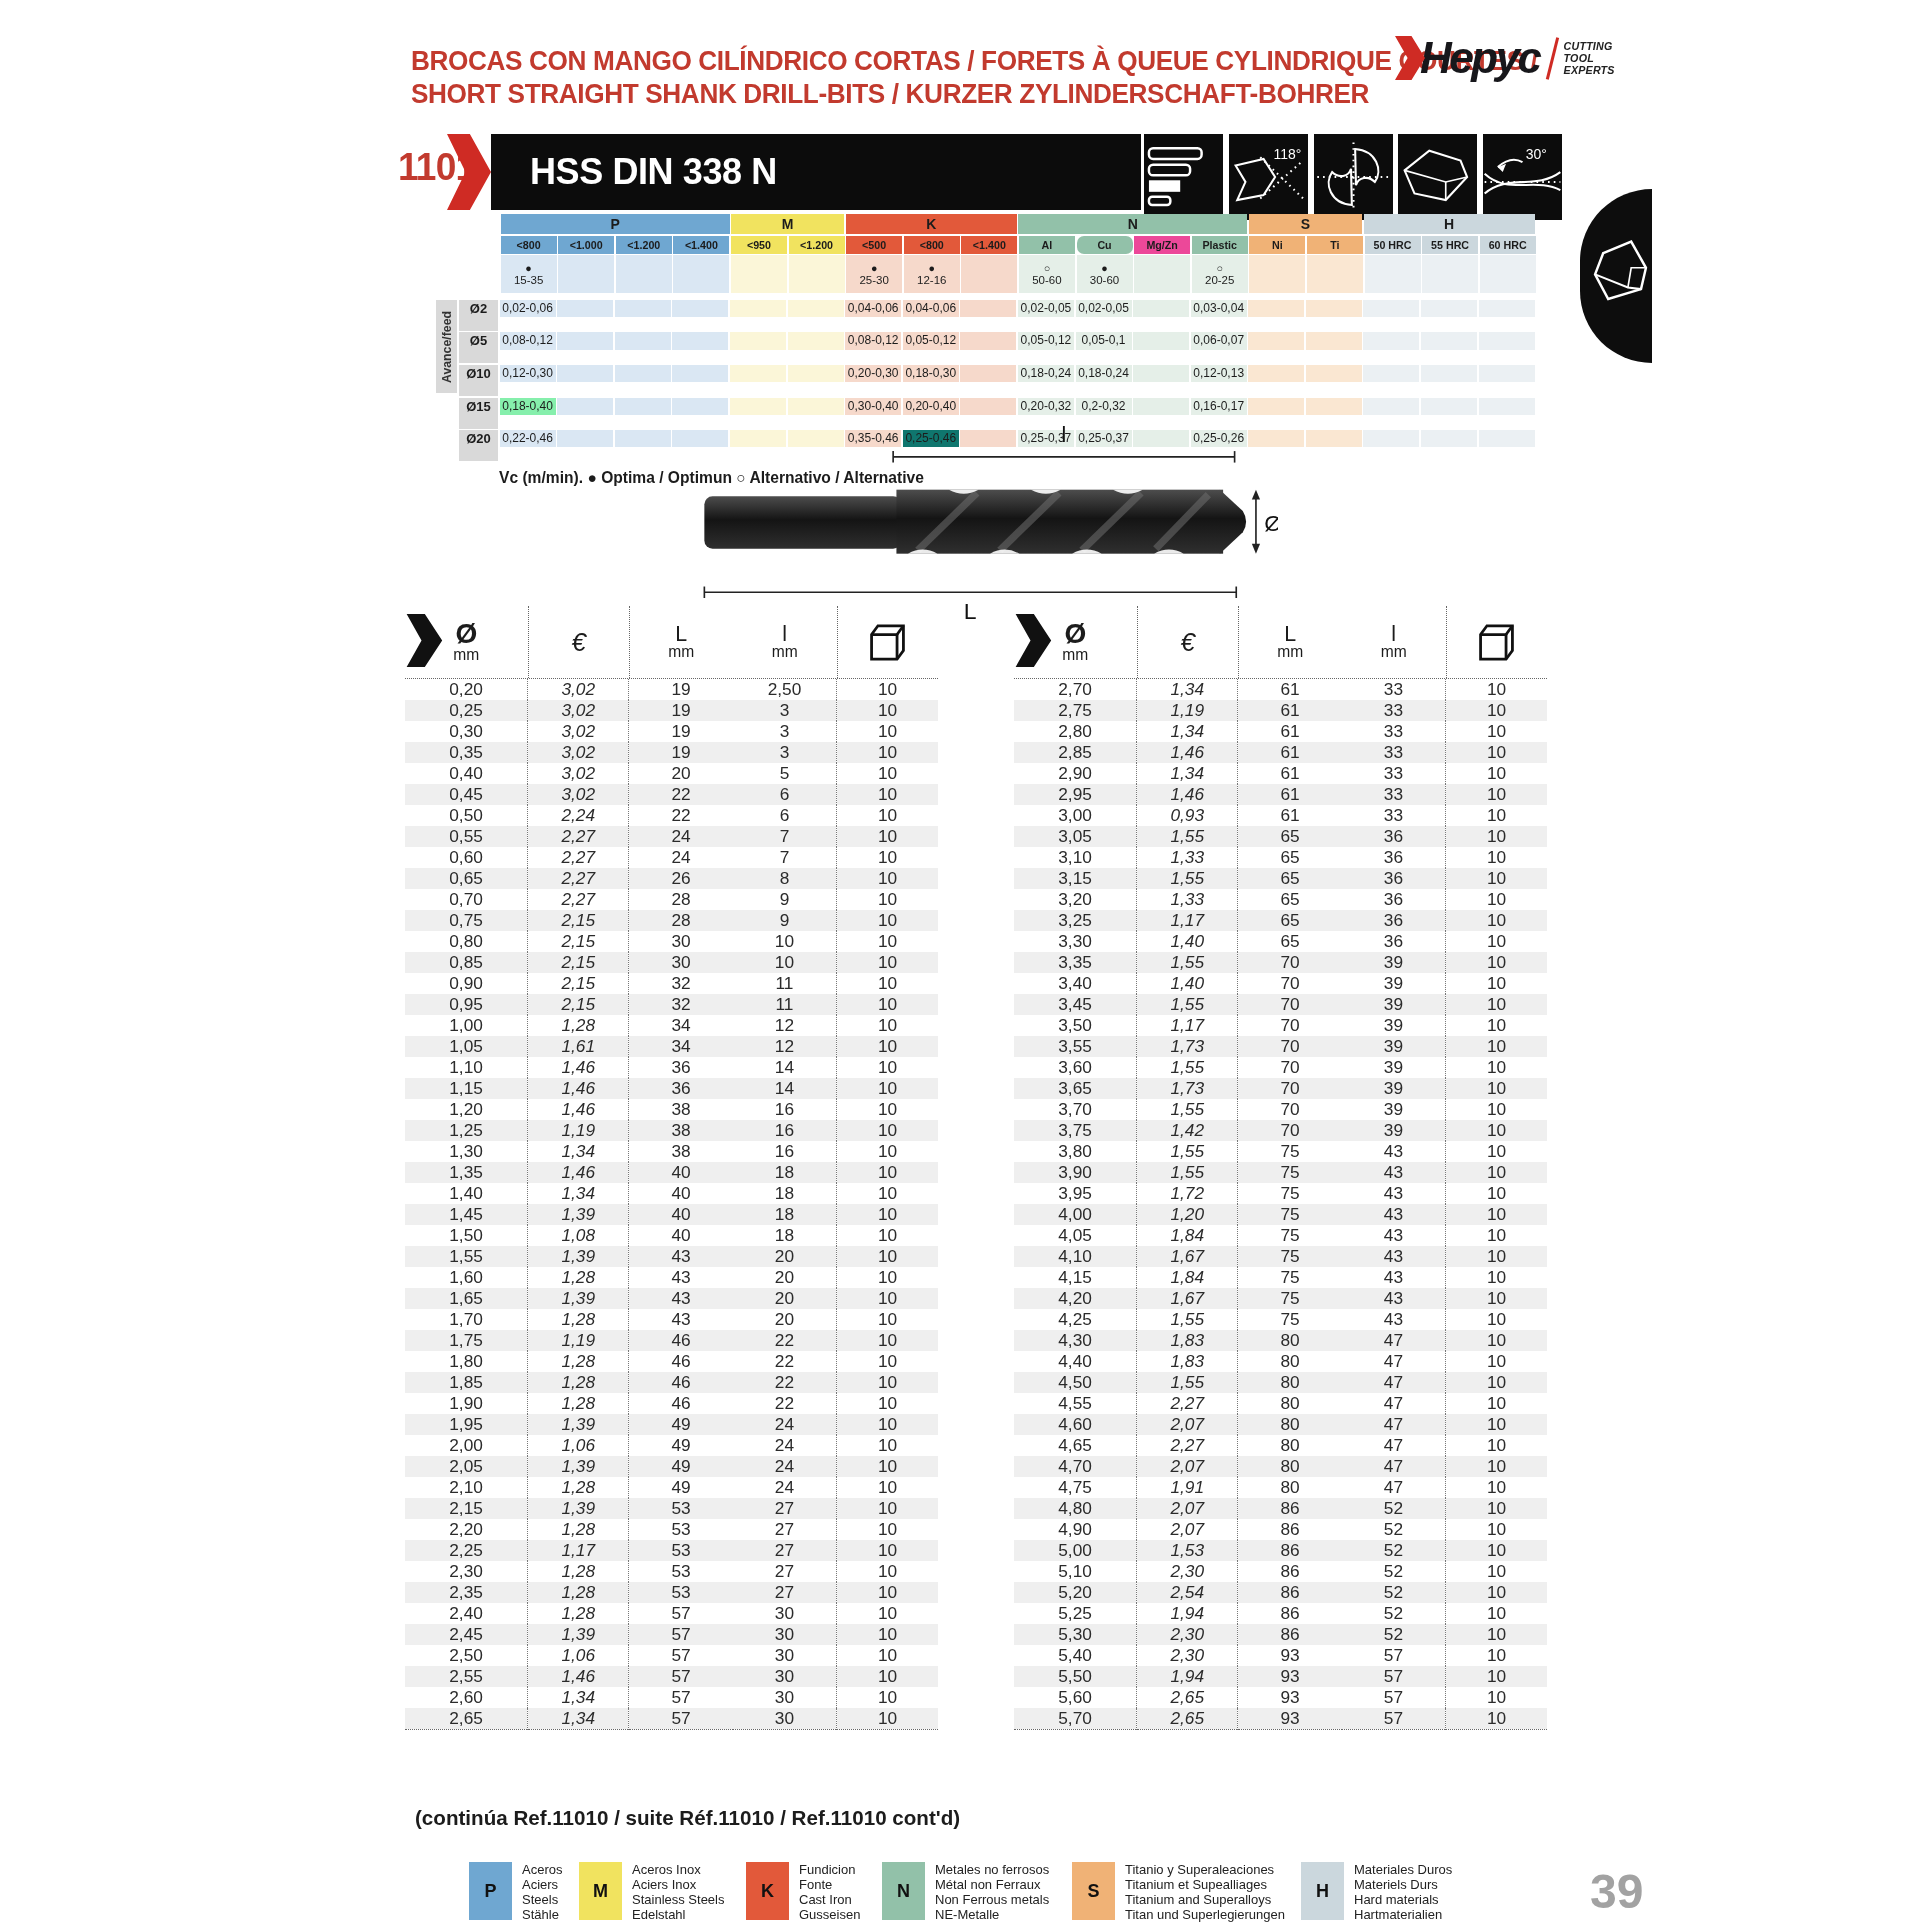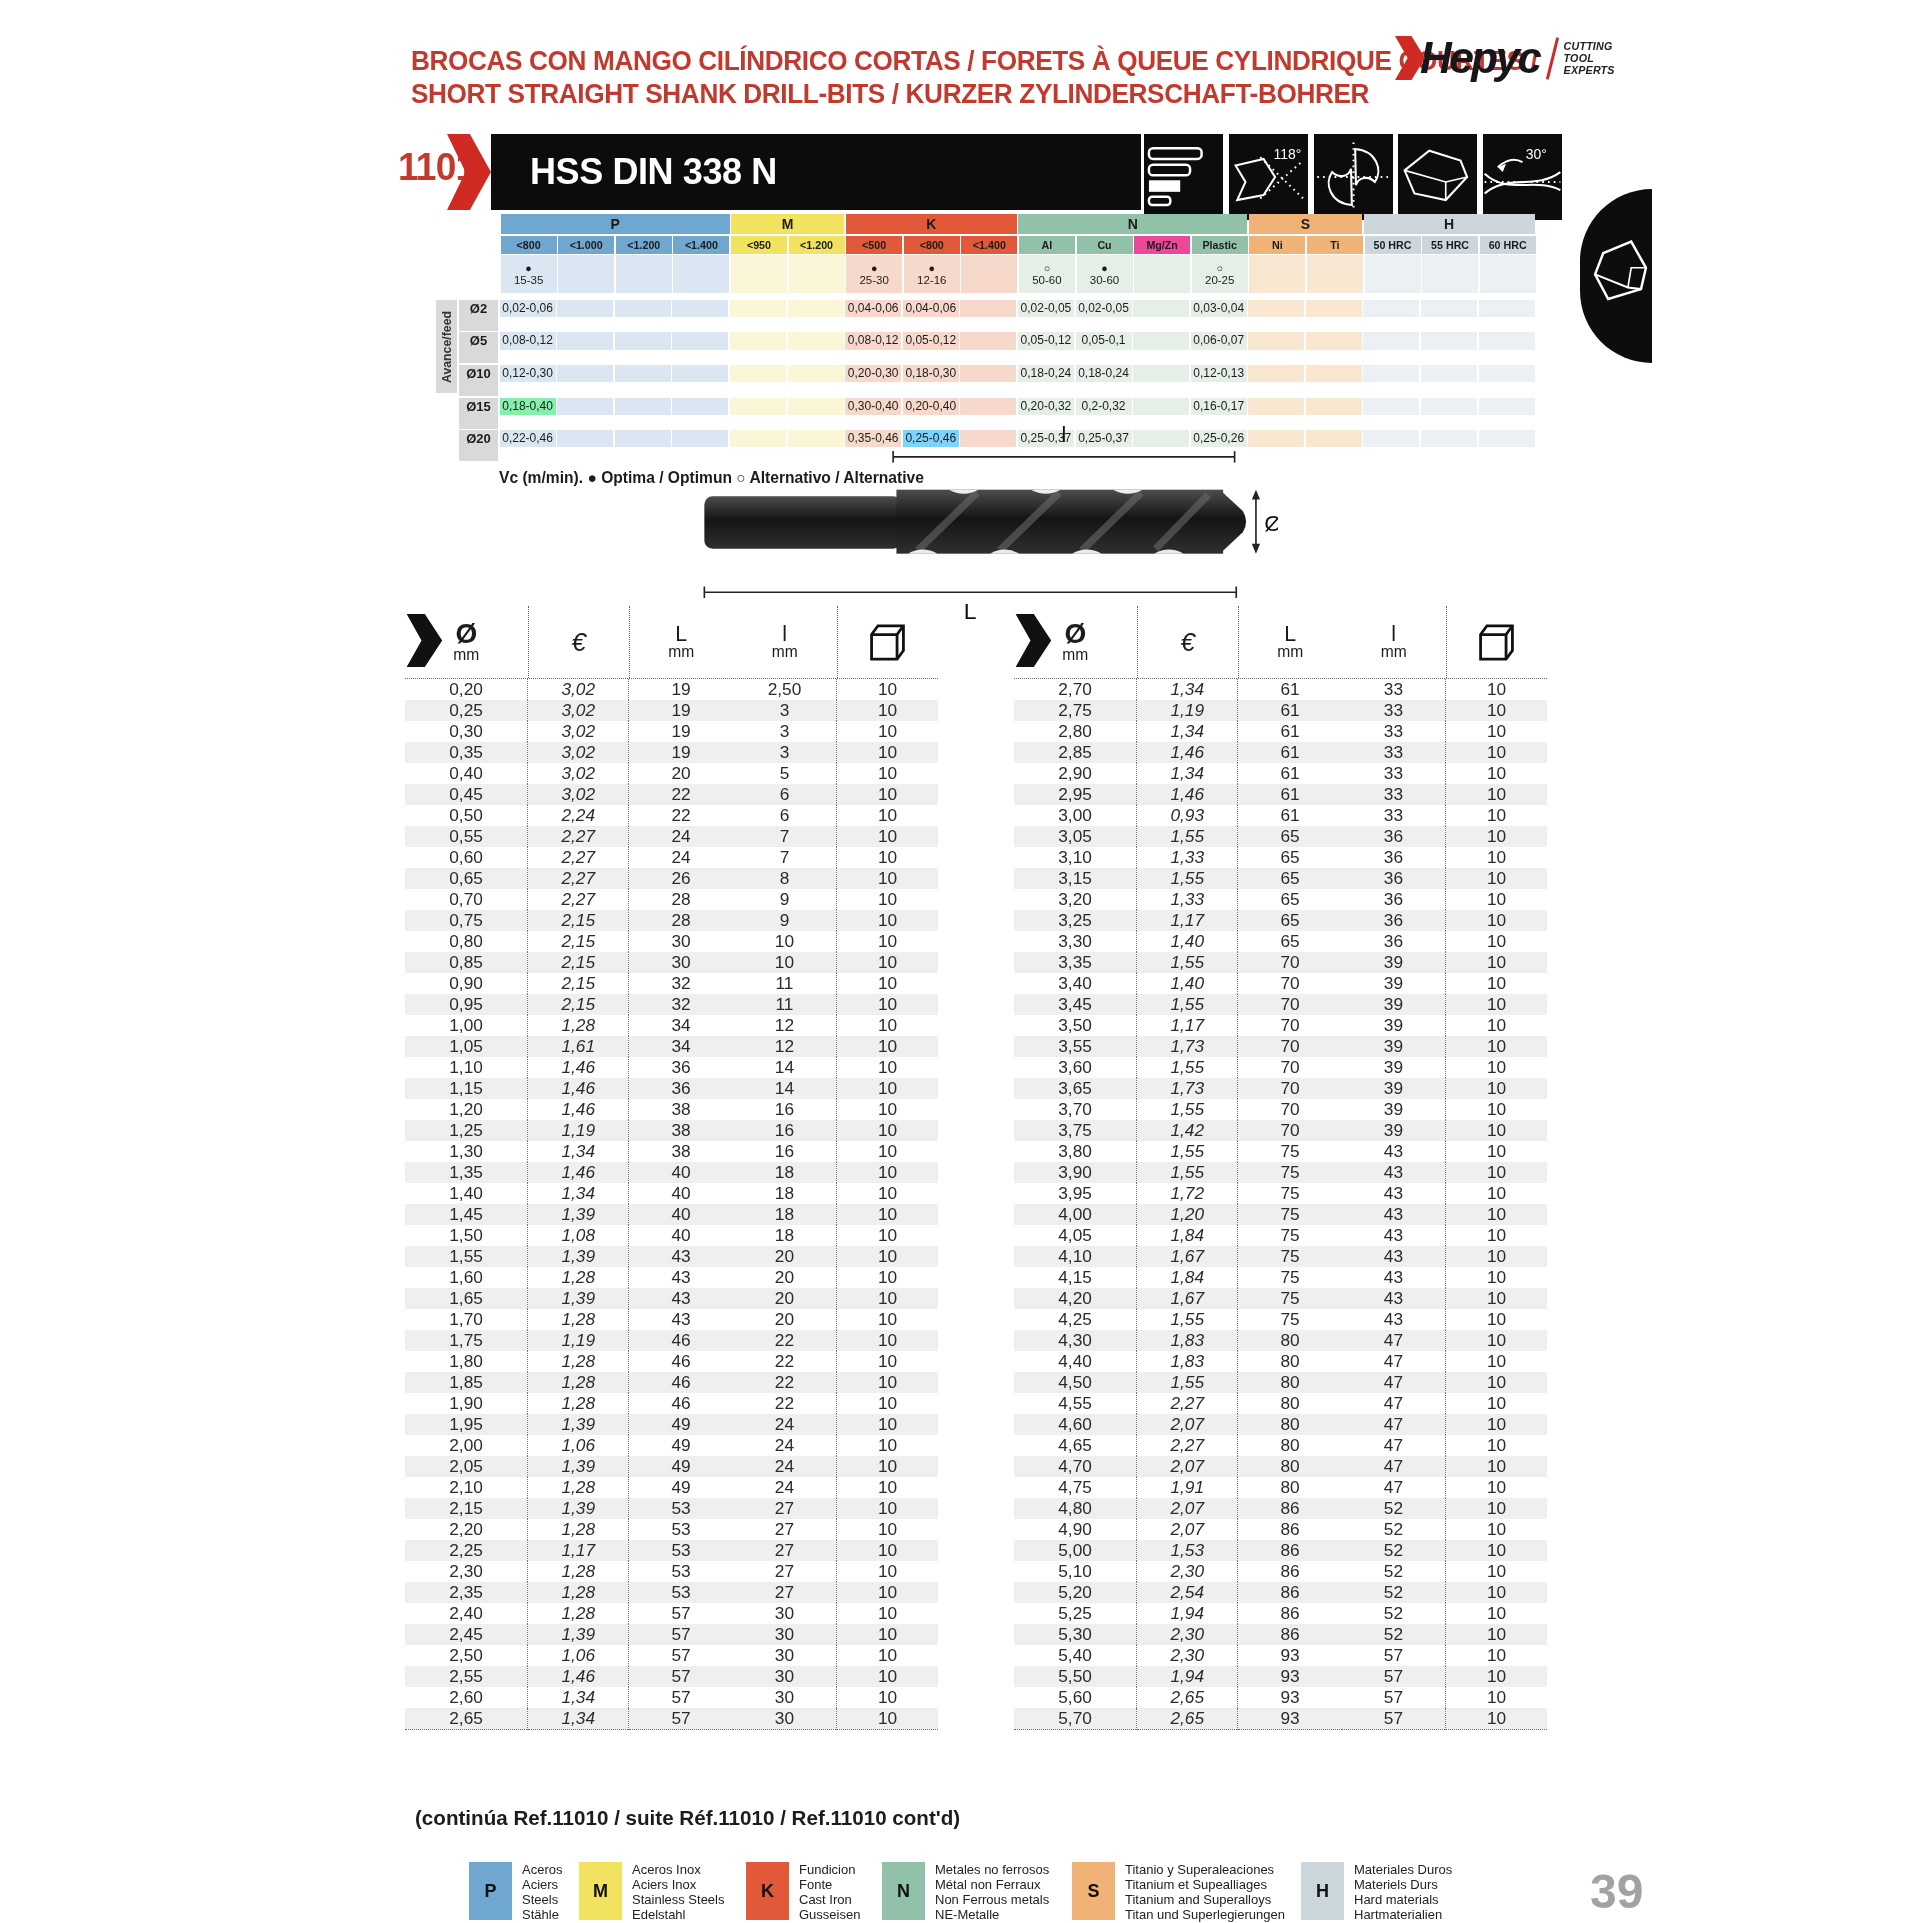--- a/index.html
+++ b/index.html
@@ -168,21 +168,21 @@
         <div class="ct-sub" style="background: rgb(111, 167, 209);">&lt;800</div>
         <div class="ct-sub" style="background: rgb(111, 167, 209);">&lt;1.000</div>
         <div class="ct-sub" style="background: rgb(111, 167, 209);">&lt;1.200</div>
         <div class="ct-sub" style="background: rgb(111, 167, 209);">&lt;1.400</div>
         <div class="ct-sub" style="background: rgb(241, 227, 95);">&lt;950</div>
         <div class="ct-sub" style="background: rgb(241, 227, 95);">&lt;1.200</div>
         <div class="ct-sub" style="background: rgb(226, 89, 58);">&lt;500</div>
         <div class="ct-sub" style="background: rgb(226, 89, 58);">&lt;800</div>
         <div class="ct-sub" style="background: rgb(226, 89, 58);">&lt;1.400</div>
         <div class="ct-sub" style="background: rgb(146, 193, 169);">Al</div>
-        <div class="ct-sub" style="background: rgb(146, 193, 169);">Cu</div>
+        <div class="ct-sub" style="background: rgb(146, 193, 169); border-radius: 7px;">Cu</div>
         <div class="ct-sub" style="background: #ec4899;">Mg/Zn</div>
         <div class="ct-sub" style="background: rgb(146, 193, 169);">Plastic</div>
         <div class="ct-sub" style="background: rgb(240, 178, 118);">Ni</div>
         <div class="ct-sub" style="background: rgb(240, 178, 118);">Ti</div>
         <div class="ct-sub" style="background: rgb(203, 215, 221);">50 HRC</div>
         <div class="ct-sub" style="background: rgb(203, 215, 221);">55 HRC</div>
         <div class="ct-sub" style="background: rgb(203, 215, 221);">60 HRC</div>
       </div>
       <div class="ct-row">
         <div class="ct-spacer"></div>
@@ -315,21 +315,21 @@
       <div class="ct-row">
         <div class="ct-pad"></div>
         <div class="ct-label">Ø20</div>
         <div class="ct-cell" style="background: rgb(218, 231, 243);">0,22-0,46</div>
         <div class="ct-cell" style="background: rgb(218, 231, 243);"></div>
         <div class="ct-cell" style="background: rgb(218, 231, 243);"></div>
         <div class="ct-cell" style="background: rgb(218, 231, 243);"></div>
         <div class="ct-cell" style="background: rgb(251, 246, 216);"></div>
         <div class="ct-cell" style="background: rgb(251, 246, 216);"></div>
         <div class="ct-cell" style="background: rgb(246, 217, 203);">0,35-0,46</div>
-        <div class="ct-cell" style="background: #7dd3fc;">0,25-0,46</div>
+        <div class="ct-cell" style="background: #0f766e;">0,25-0,46</div>
         <div class="ct-cell" style="background: rgb(246, 217, 203);"></div>
         <div class="ct-cell" style="background: rgb(229, 239, 232);">0,25-0,37</div>
         <div class="ct-cell" style="background: rgb(229, 239, 232);">0,25-0,37</div>
         <div class="ct-cell" style="background: rgb(229, 239, 232);"></div>
         <div class="ct-cell" style="background: rgb(229, 239, 232);">0,25-0,26</div>
         <div class="ct-cell" style="background: rgb(250, 231, 210);"></div>
         <div class="ct-cell" style="background: rgb(250, 231, 210);"></div>
         <div class="ct-cell" style="background: rgb(235, 240, 243);"></div>
         <div class="ct-cell" style="background: rgb(235, 240, 243);"></div>
         <div class="ct-cell" style="background: rgb(235, 240, 243);"></div>

